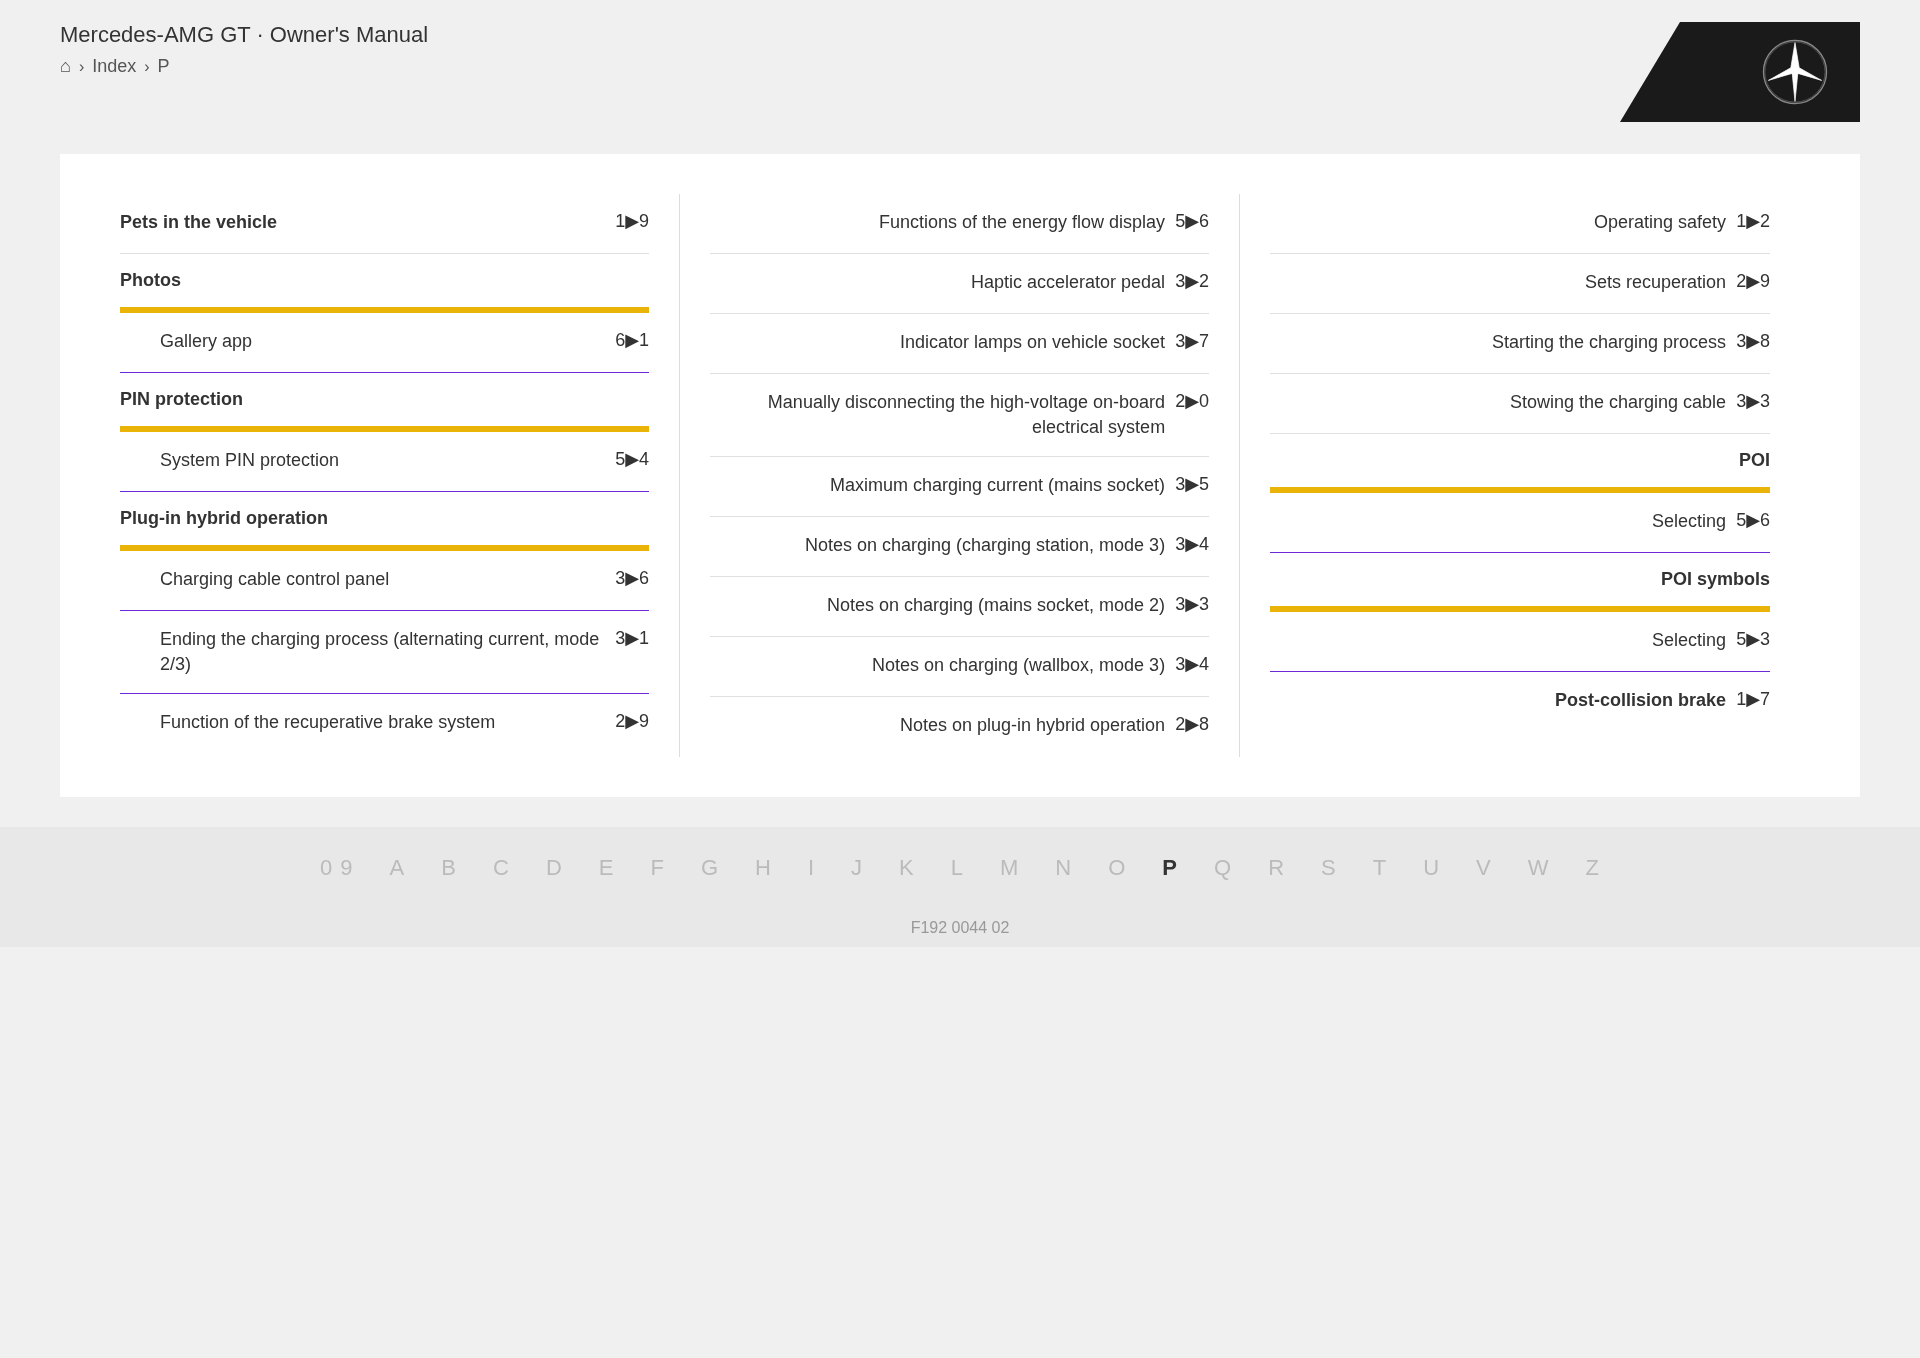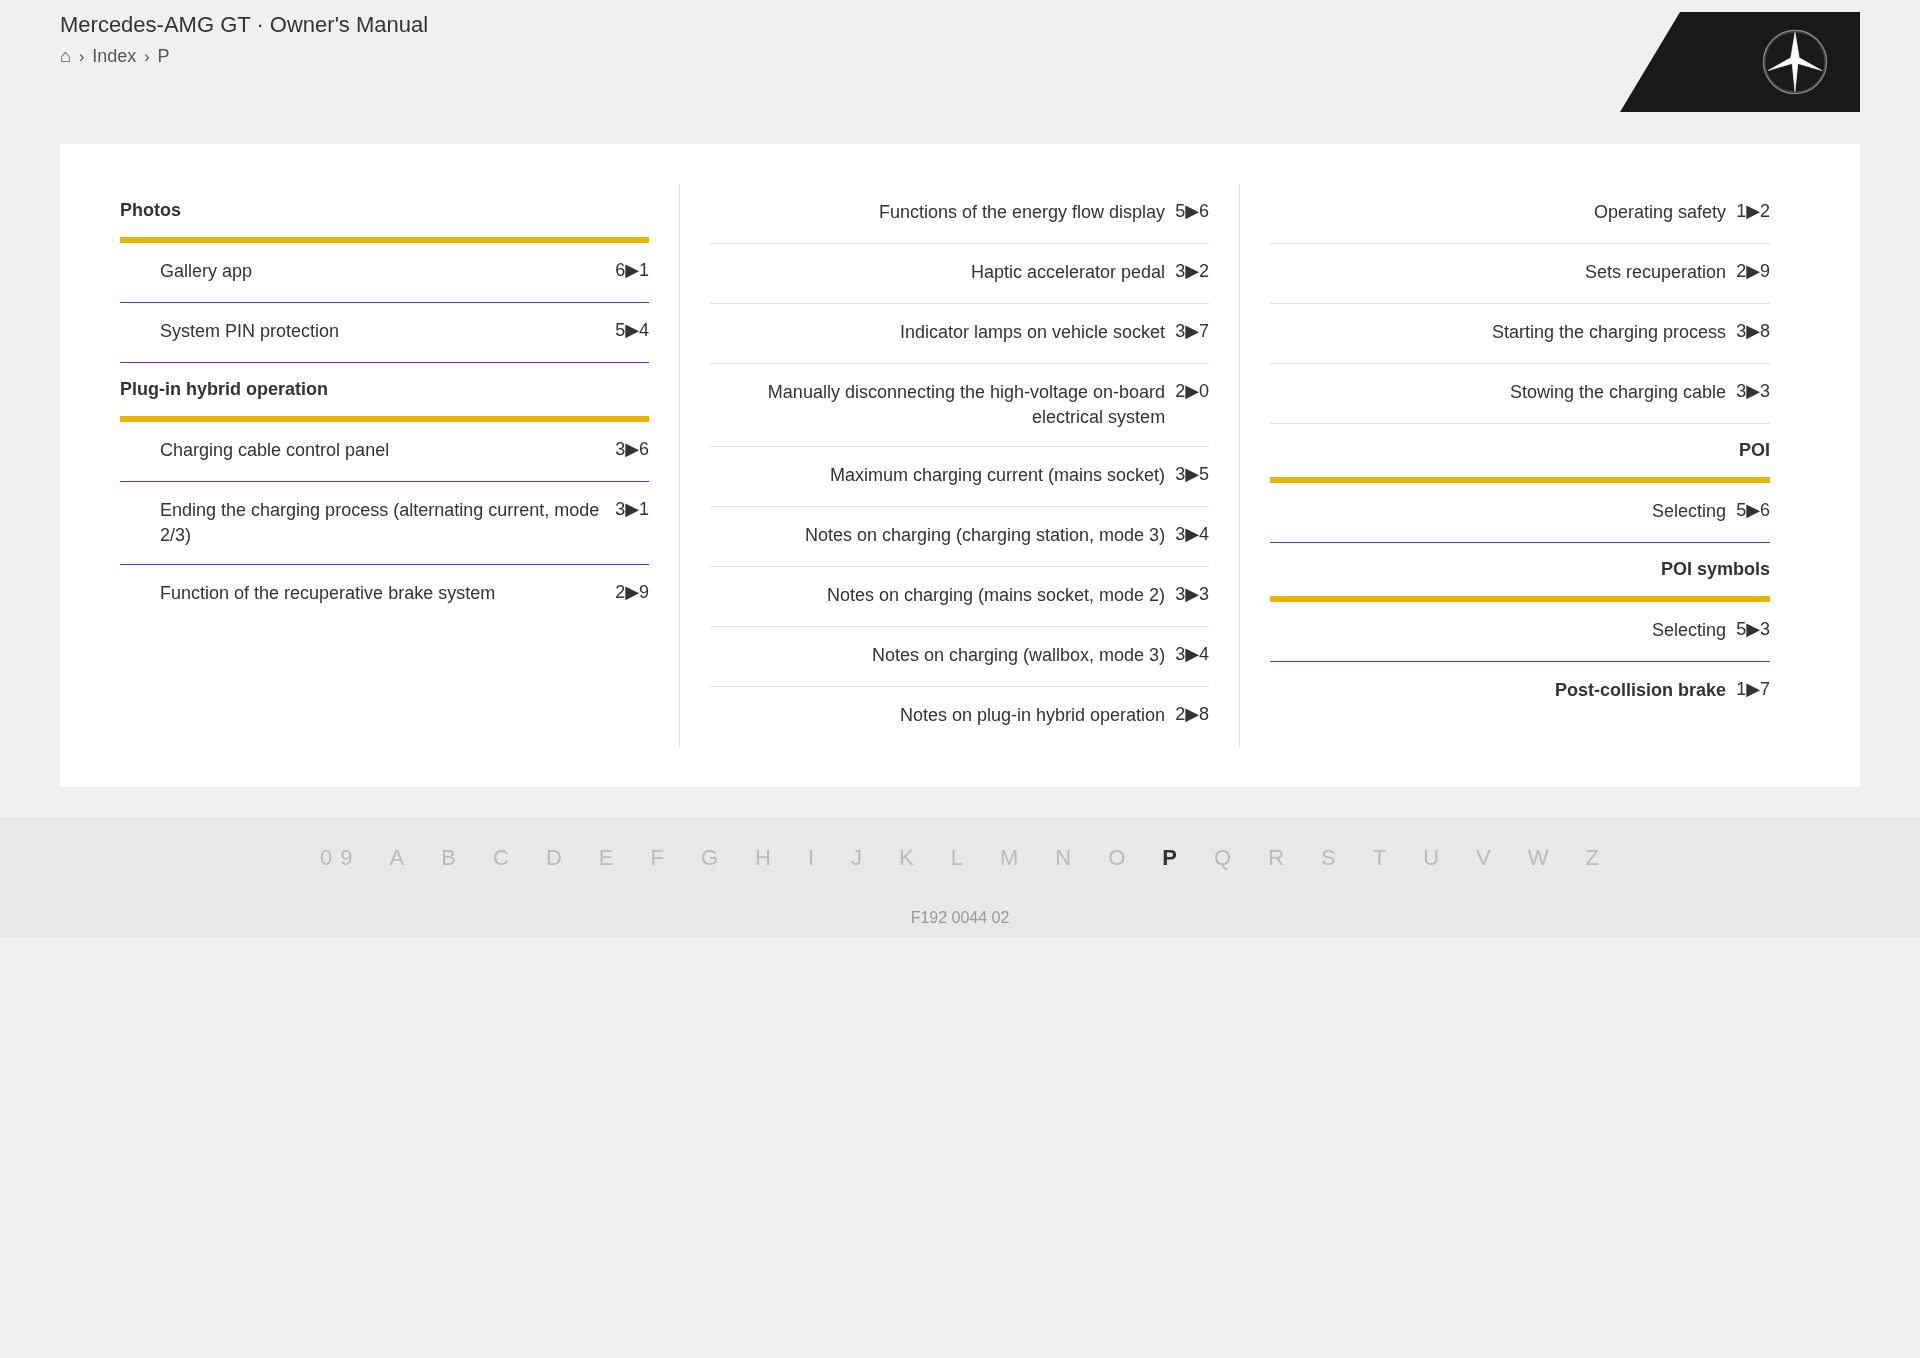--- a/index.html
+++ b/index.html
@@ -8,21 +8,21 @@
       background: #f0f0f0;
       width: 1920px;
       min-height: 1358px;
       position: relative;
       overflow-x: hidden;
     }
 
     
     .header {
       background: #f0f0f0;
-      padding: 12px 60px 12px 60px;
+      padding: 22px 60px 12px 60px;
       border-bottom: none;
       position: relative;
       display: flex;
       align-items: flex-start;
       justify-content: space-between;
     }
     .header-left {}
     .header-title {
       font-size: 22px;
       color: #333;
@@ -206,25 +206,30 @@
         <path d="M50 8 L56 44 L88 62 L54 52 L50 92 L46 52 L12 62 L44 44 Z" fill="white" stroke="white" stroke-width="1" stroke-linejoin="round"></path>
         <circle cx="50" cy="50" r="5" fill="white"></circle>
       </svg>
     </div>
   </div>
 </div>
 
 <div class="main-content" id="main-grid">
 
 <div class="column">
+      <div class="index-entry">
+          <span class="entry-text bold">Pets in the vehicle</span>
+          <span class="entry-page">1▶9</span>
+        </div>
       <div class="section-header"><span class="section-header-text">Photos</span></div>
       <div class="sub-entry">
         <span class="entry-text">Gallery app</span>
         <span class="entry-page">6▶1</span>
       </div>
+      <div class="section-header"><span class="section-header-text">PIN protection</span></div>
       <div class="sub-entry">
         <span class="entry-text">System PIN protection</span>
         <span class="entry-page">5▶4</span>
       </div>
       <div class="section-header"><span class="section-header-text">Plug-in hybrid operation</span></div>
       <div class="sub-entry">
         <span class="entry-text">Charging cable control panel</span>
         <span class="entry-page">3▶6</span>
       </div>
       <div class="sub-entry">

